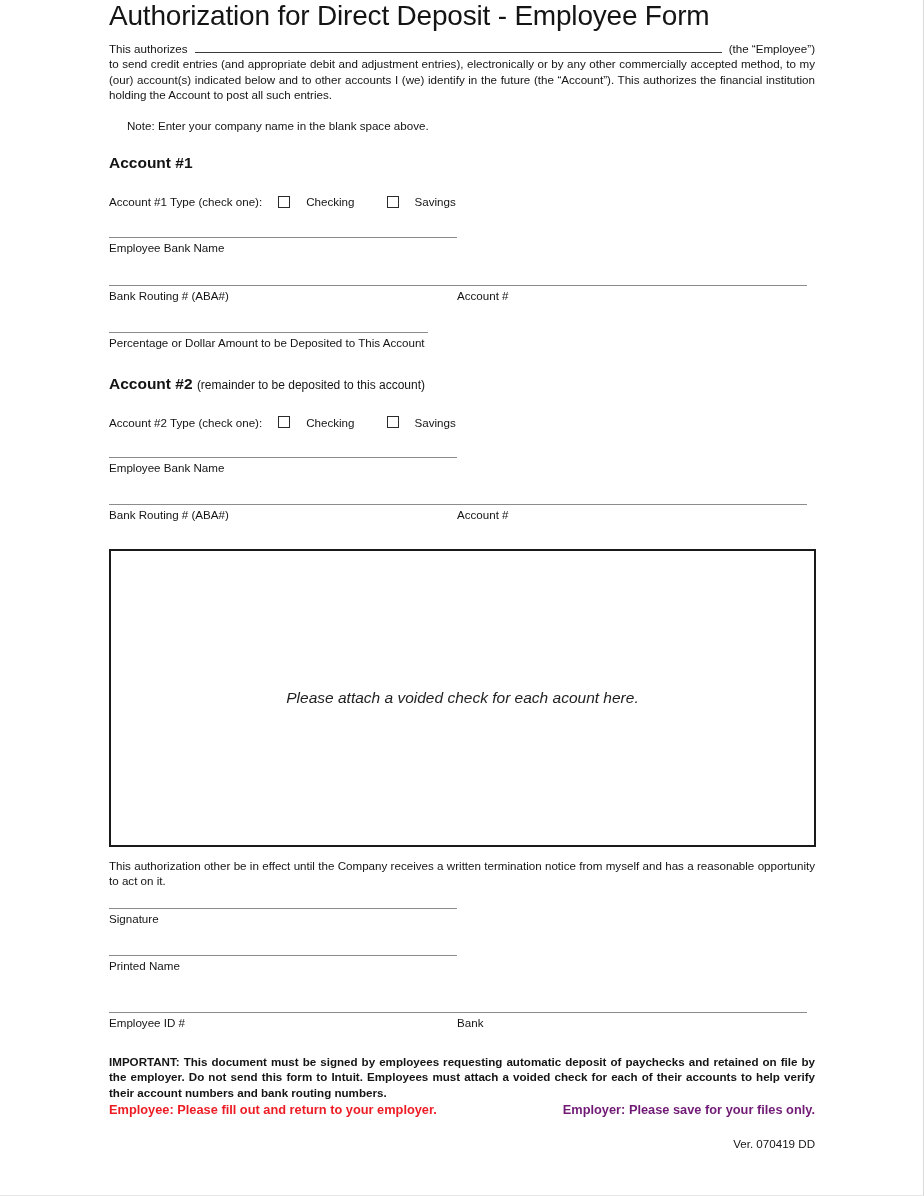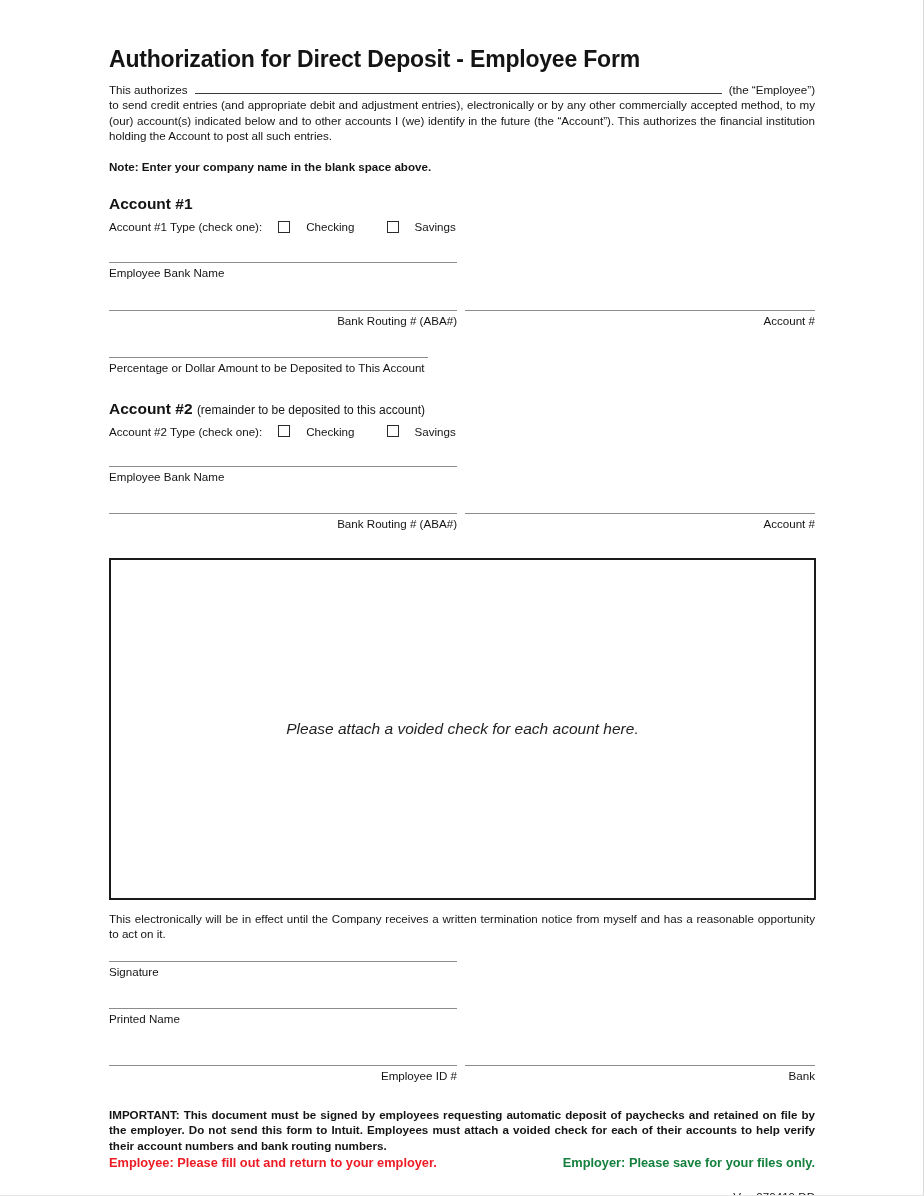--- a/index.html
+++ b/index.html
@@ -16,89 +16,88 @@
     border-right: 1px solid #d9d9d9;
     border-bottom: 1px solid #e6e6e6;
   }
   .content {
     position: absolute;
     left: 109px;
     top: 0;
     width: 706px;
   }
   .title {
-    margin-top: 46px;
-    font-size: 23px;
-    font-weight: bold;
+    font-size: 28px;
+    font-weight: normal;
     letter-spacing: -0.2px;
     white-space: nowrap;
   }
   .fs { font-size: 11.6px; line-height: 15.4px; }
   .intro-line {
     display: flex;
     align-items: baseline;
     margin-top: 9px;
     white-space: nowrap;
     text-align: right;
   }
   .intro-fill {
     flex: 1 1 auto;
     border-bottom: 1px solid #3a3a3a;
     height: 12px;
     margin: 0 7px;
   }
   .justified { text-align: justify; }
   .note {
     margin-top: 15px;
-    font-weight: bold;
+    font-weight: normal;
+    margin-left: 18px;
   }
   .section-heading {
     margin-top: 21px;
     font-size: 15.5px;
     font-weight: bold;
   }
   .section-heading .heading-note {
     font-size: 12px;
     font-weight: normal;
   }
   .type-row {
     display: flex;
     align-items: center;
-    margin-top: 6px;
+    margin-top: 22px;
     gap: 16px;
   }
   .type-row .cb-label { margin-right: 16px; }
   .checkbox {
     display: inline-block;
     width: 12px;
     height: 12px;
     border: 1.4px solid #2b2b2b;
     background: #ffffff;
     flex: 0 0 auto;
   }
   .field { width: 348px; }
   .field .line {
     border-bottom: 1px solid #8c8c8c;
     height: 0;
   }
   .field .label { margin-top: 2px; }
   .two-col {
     display: flex;
-    gap: 8px;
-    text-align: right;
+    gap: 0;
   }
   .two-col .field { flex: 0 0 348px; }
   .two-col .field.right { flex: 0 0 350px; }
   .mt-line1 { margin-top: 28px; }
   .mt-line  { margin-top: 29px; }
   .amount-field { width: 319px; }
   .check-attach-box {
     margin-top: 26px;
     width: 707px;
-    height: 342px;
+    height: 298px;
     border: 2px solid #1a1a1a;
     display: flex;
     align-items: center;
     justify-content: center;
   }
   .check-attach-box .attach-text {
     font-size: 15.5px;
     font-style: italic;
     color: #1f1f1f;
   }
@@ -192,21 +191,21 @@
       <div class="field right">
         <div class="line"></div>
         <div class="label fs">Account #</div>
       </div>
     </div>
 
     <div class="check-attach-box">
       <div class="attach-text">Please attach a voided check for each acount here.</div>
     </div>
 
-    <div class="auth-para fs justified">This electronically will be in effect until the Company receives a written termination notice from myself and has a reasonable opportunity to act on it.</div>
+    <div class="auth-para fs justified">This authorization other be in effect until the Company receives a written termination notice from myself and has a reasonable opportunity to act on it.</div>
 
     <div class="field sig-first">
       <div class="line"></div>
       <div class="label fs">Signature</div>
     </div>
 
     <div class="field mt-line">
       <div class="line"></div>
       <div class="label fs">Printed Name</div>
     </div>
@@ -219,19 +218,19 @@
       <div class="field right">
         <div class="line"></div>
         <div class="label fs">Bank</div>
       </div>
     </div>
 
     <div class="important-para fs justified">IMPORTANT: This document must be signed by employees requesting automatic deposit of paychecks and retained on file by the employer. Do not send this form to Intuit. Employees must attach a voided check for each of their accounts to help verify their account numbers and bank routing numbers.</div>
 
     <div class="footer-notes">
       <span style="color: rgb(237, 28, 36);">Employee: Please fill out and return to your employer.</span>
-      <span style="color: #15803d;">Employer: Please save for your files only.</span>
+      <span style="color: #701a75;">Employer: Please save for your files only.</span>
     </div>
 
     <div class="version fs">Ver. 070419 DD</div>
 
   </div>
 </div>
 
 </body></html>

